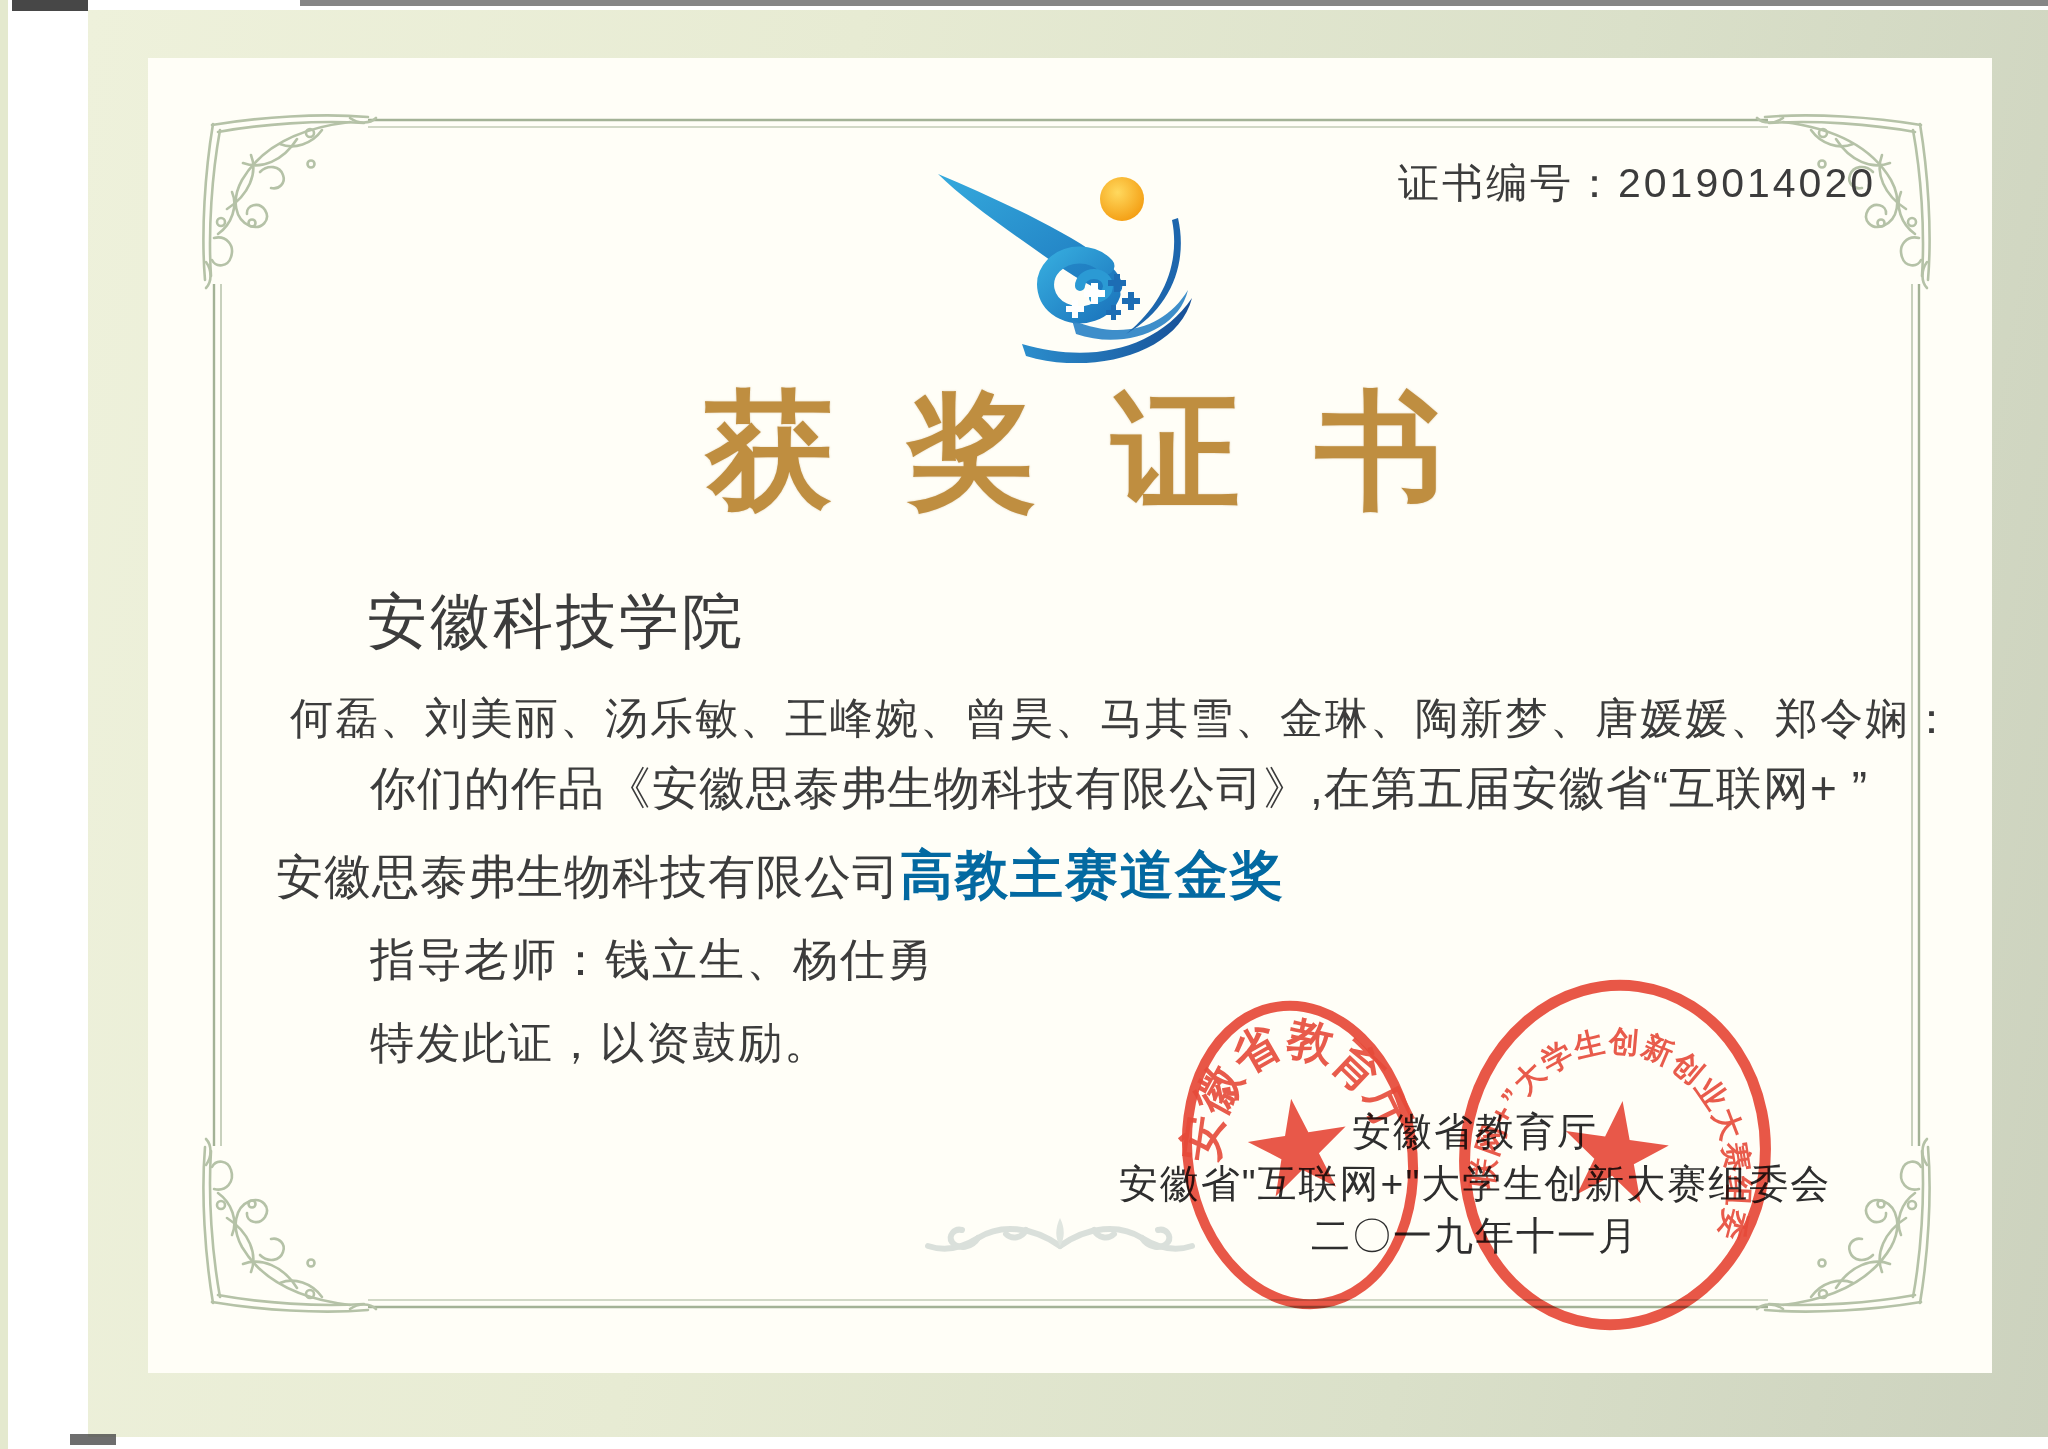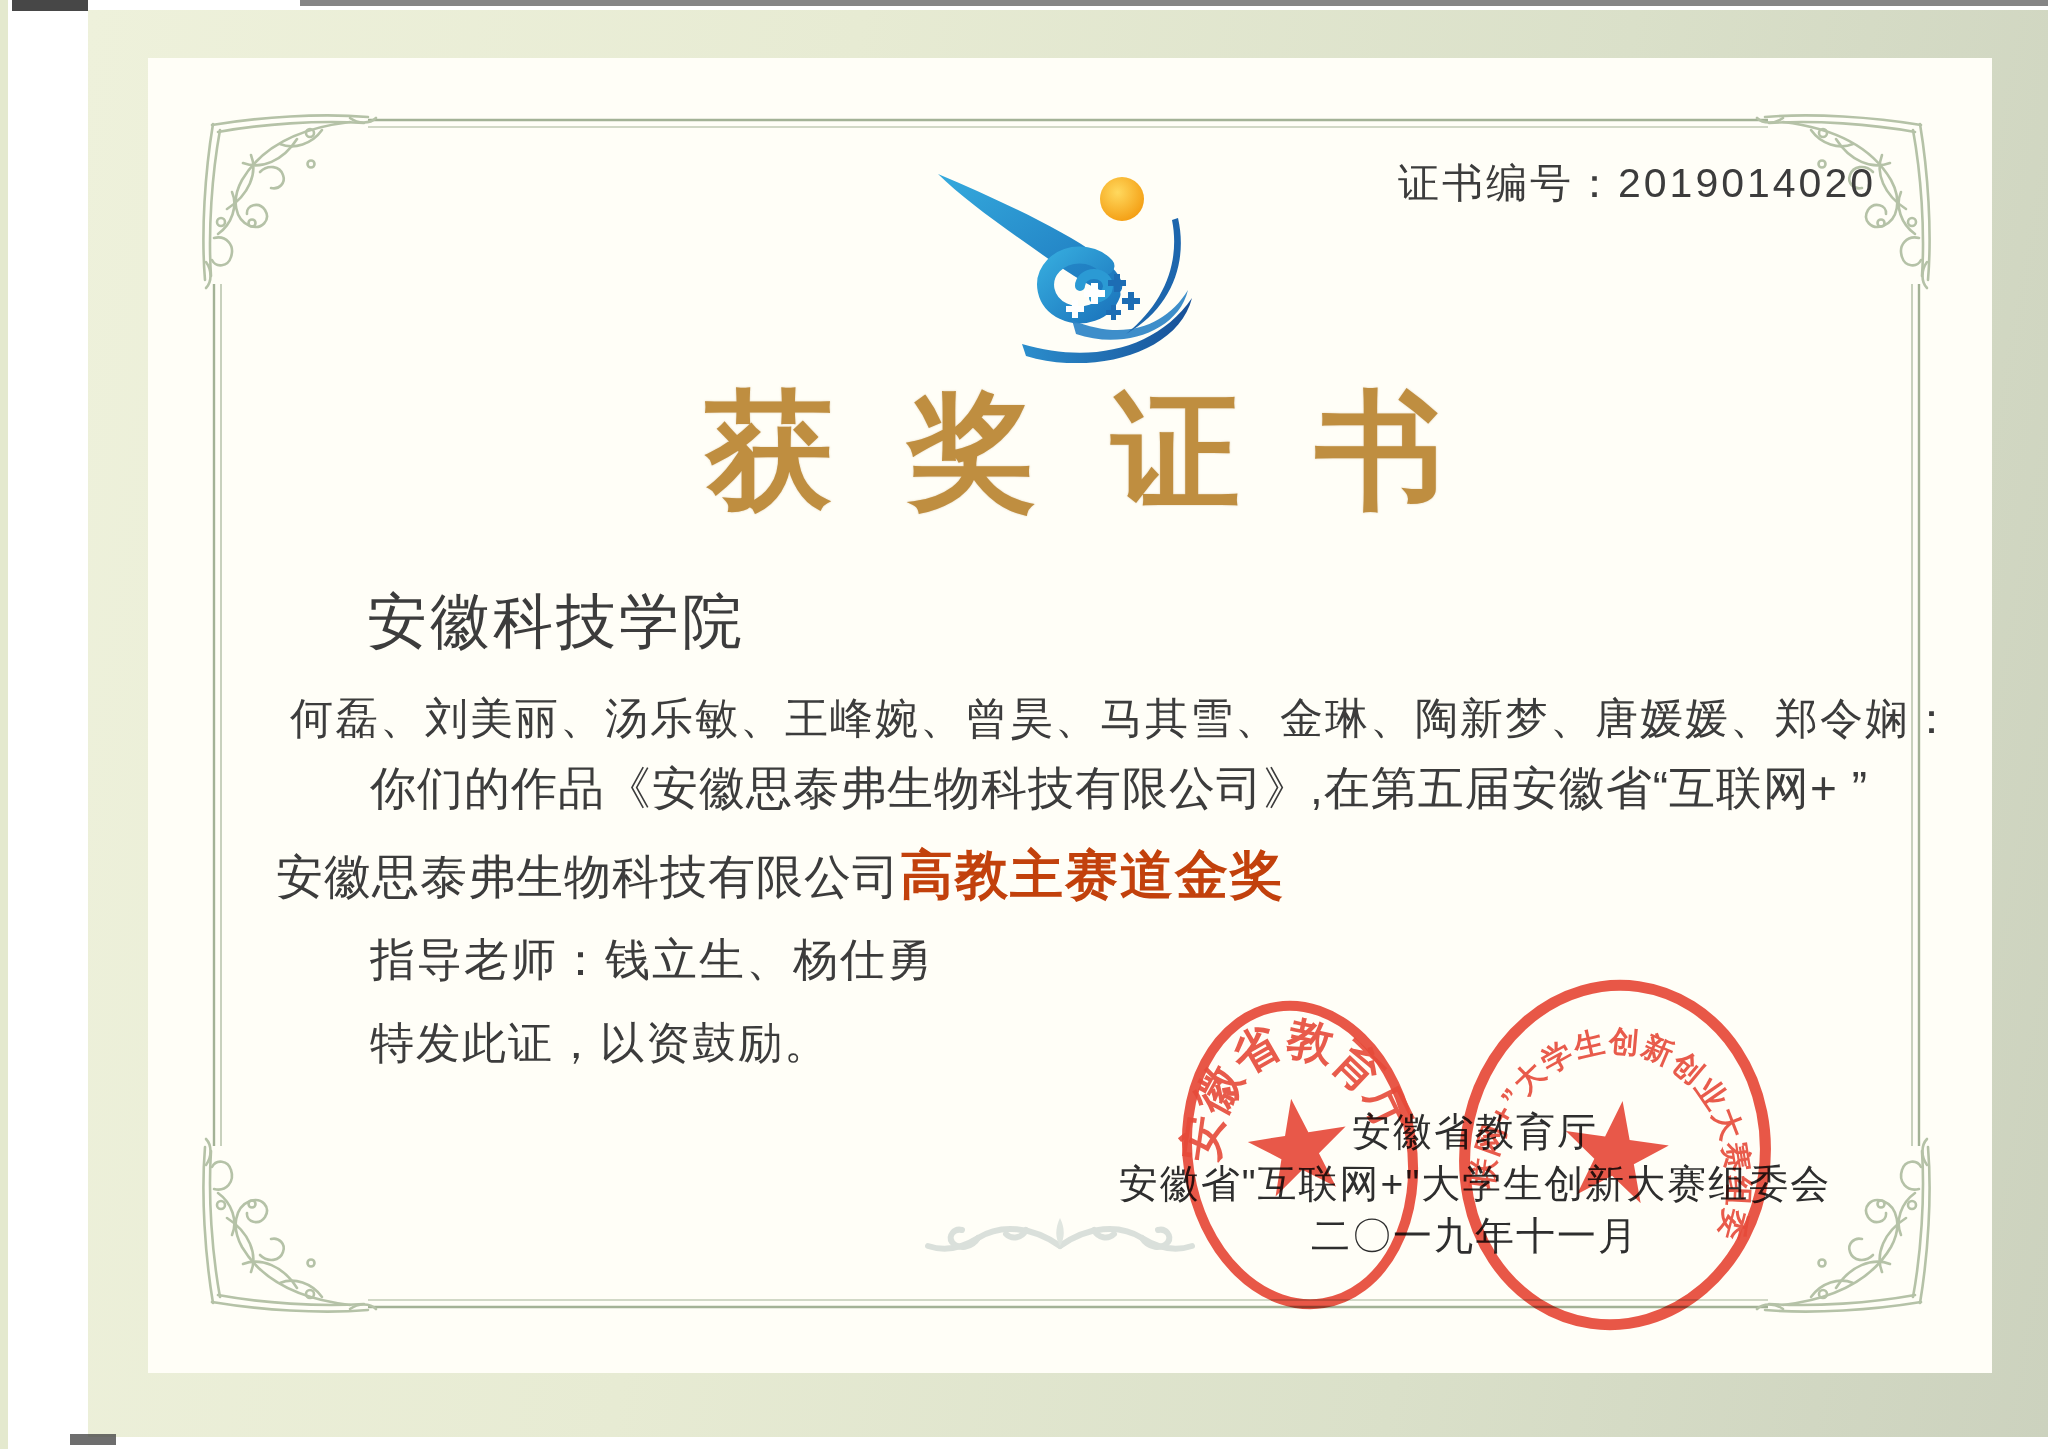--- a/index.html
+++ b/index.html
@@ -23,21 +23,21 @@
   
   .title{left:705px;top:366px;width:738px;display:flex;justify-content:space-between;
          font-family:"Liberation Serif","DejaVu Serif",serif;font-weight:bold;
          font-size:128px;color:#bf8e40;text-shadow:0 0 2px rgba(158,110,40,.35);}
   
   .txt{color:#3c3c3c;white-space:nowrap;}
   .school{left:367px;top:582px;font-size:60px;letter-spacing:3px;}
   .names{left:278px;top:690px;font-size:43px;letter-spacing:2px;margin-left:12px;}
   .line1{left:370px;top:750px;font-size:46px;letter-spacing:1px;margin-top:8px;}
   .line2{left:276px;top:840px;font-size:47px;letter-spacing:1px;}
-  .award{color:#c2410c;font-weight:bold;font-size:53px;letter-spacing:2px;}
+  .award{color:#0369a1;font-weight:bold;font-size:53px;letter-spacing:2px;}
   .advisors{left:370px;top:930px;font-size:45px;letter-spacing:2px;text-align:center;}
   .closing{left:370px;top:1014px;font-size:44px;letter-spacing:2px;}
   
   .signature{left:1075px;top:1106px;width:800px;text-align:center;color:#2e2e2e;}
   .signature .sig-line{font-size:39px;line-height:52px;letter-spacing:2px;white-space:nowrap;}
   
   .stamps{left:0;top:0;mix-blend-mode:multiply;opacity:.92;}
 </style>
 </head>
 <body>

